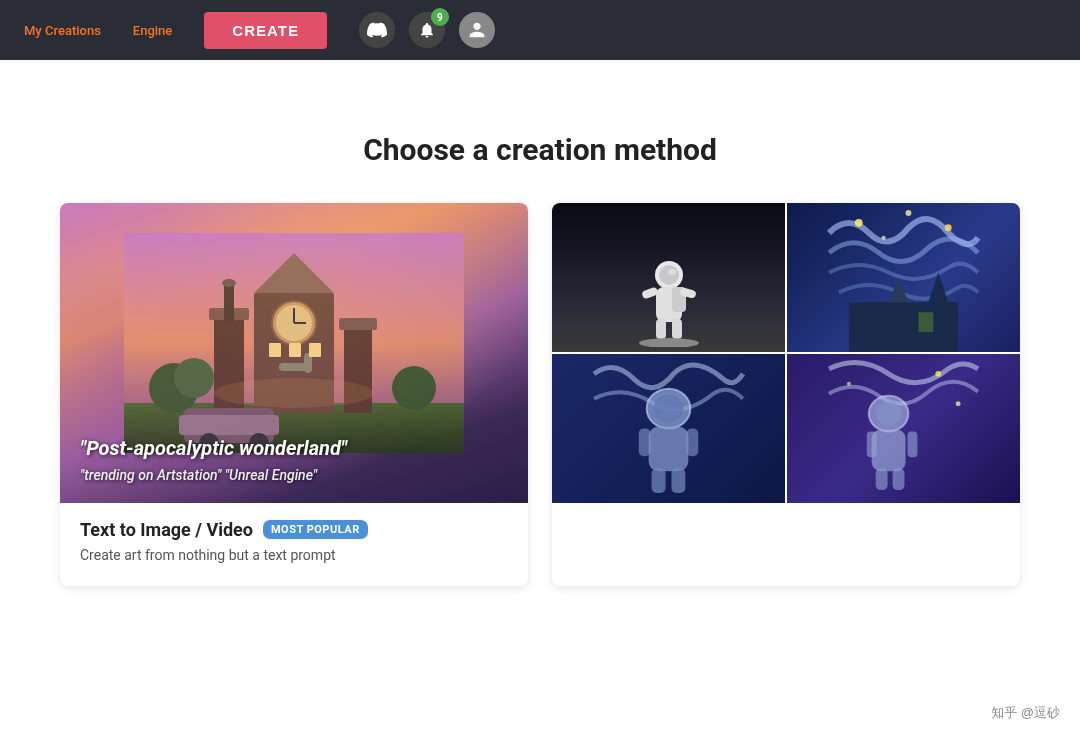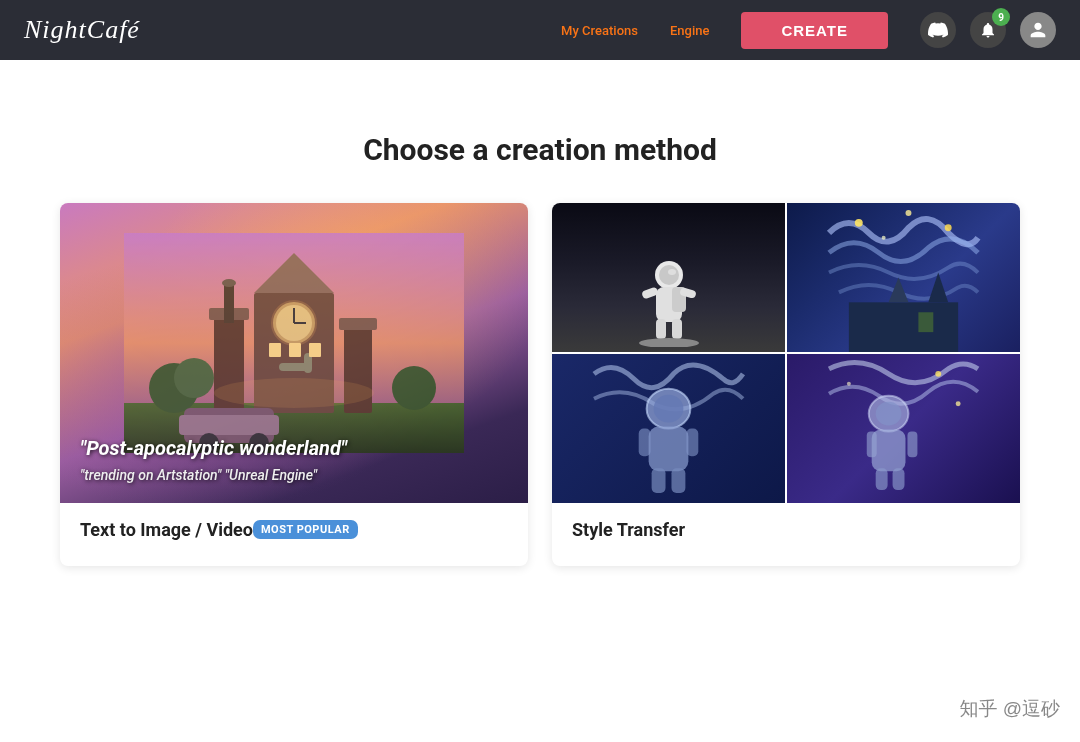--- a/index.html
+++ b/index.html
@@ -31,21 +31,21 @@
       color: #f97316;
       font-size: 13px;
       cursor: pointer;
       text-decoration: none;
       font-weight: 500;
     }
     .create-btn {
       background: #e05068;
       color: #fff;
       border: none;
-      padding: 10px 40px;
+      padding: 10px 28px;
       font-size: 15px;
       font-weight: 700;
       letter-spacing: 1px;
       cursor: pointer;
       border-radius: 4px;
       text-align: right;
     }
     .header-icons {
       display: flex;
       align-items: center;
@@ -175,20 +175,21 @@
       height: 100%;
       gap: 2px;
     }
 
     .card-info {
       padding: 16px 20px 20px;
     }
     .card-title-row {
       display: flex;
       align-items: center;
+      gap: 10px;
       margin-bottom: 6px;
     }
     .card-title {
       font-size: 18px;
       font-weight: 700;
       color: #222;
     }
     .badge-popular {
       background: #4a90d9;
       color: #fff;
@@ -204,29 +205,28 @@
       font-size: 14px;
       line-height: 1.4;
     }
 
     
     .watermark {
       position: fixed;
       bottom: 20px;
       right: 20px;
       color: #888;
-      font-size: 19px;
+      font-size: 13px;
       font-family: sans-serif;
     }
   </style>
 </head>
 <body>
 
 <header>
-  <div class="logo">NightCafé</div>
   <nav>
     <a class="nav-link">My Creations</a>
     <a class="nav-link">Engine</a>
     <button class="create-btn">CREATE</button>
     <div class="header-icons">
 
       <div class="icon-circle">
         <svg width="20" height="20" viewBox="0 0 24 24" fill="white">
           <path d="M20.317 4.37a19.791 19.791 0 0 0-4.885-1.515.074.074 0 0 0-.079.037c-.21.375-.444.864-.608 1.25a18.27 18.27 0 0 0-5.487 0 12.64 12.64 0 0 0-.617-1.25.077.077 0 0 0-.079-.037A19.736 19.736 0 0 0 3.677 4.37a.07.07 0 0 0-.032.027C.533 9.046-.32 13.58.099 18.057a.082.082 0 0 0 .031.057 19.9 19.9 0 0 0 5.993 3.03.078.078 0 0 0 .084-.028c.462-.63.874-1.295 1.226-1.994a.076.076 0 0 0-.041-.106 13.107 13.107 0 0 1-1.872-.892.077.077 0 0 1-.008-.128 10.2 10.2 0 0 0 .372-.292.074.074 0 0 1 .077-.01c3.928 1.793 8.18 1.793 12.062 0a.074.074 0 0 1 .078.01c.12.098.246.198.373.292a.077.077 0 0 1-.006.127 12.299 12.299 0 0 1-1.873.892.077.077 0 0 0-.041.107c.36.698.772 1.362 1.225 1.993a.076.076 0 0 0 .084.028 19.839 19.839 0 0 0 6.002-3.03.077.077 0 0 0 .032-.054c.5-5.177-.838-9.674-3.549-13.66a.061.061 0 0 0-.031-.03z"></path>
         </svg>
@@ -312,20 +312,21 @@
         <div class="overlay-text">
           <div class="overlay-quote">"Post-apocalyptic wonderland"</div>
           <div class="overlay-tags">"trending on Artstation" "Unreal Engine"</div>
         </div>
       </div>
       <div class="card-info">
         <div class="card-title-row">
           <span class="card-title">Text to Image / Video</span>
           <span class="badge-popular">MOST POPULAR</span>
         </div>
+        <p class="card-desc">Create art from nothing but a text prompt</p>
       </div>
     </div>
 
     <div class="card">
       <div class="card-image">
         <div class="style-grid">
 
           <div style="background:linear-gradient(180deg,#0a0a14 0%,#1a1a28 40%,#2a2a38 70%,#3a3a3a 100%);position:relative;overflow:hidden;">
             <svg style="position:absolute;bottom:5px;left:50%;transform:translateX(-50%)" width="70" height="90" viewBox="0 0 70 90">
 
@@ -398,22 +399,19 @@
               <rect x="64" y="115" width="12" height="22" fill="rgba(140,155,205,0.65)" rx="5"></rect>
 
               <circle cx="110" cy="20" r="3" fill="rgba(255,230,100,0.8)"></circle>
               <circle cx="130" cy="50" r="2.5" fill="rgba(255,240,150,0.75)"></circle>
               <circle cx="20" cy="30" r="2" fill="rgba(255,250,200,0.6)"></circle>
             </svg>
           </div>
         </div>
       </div>
       <div class="card-info">
-        <div class="card-title-row">
-          <span class="card-title">Style Transfer</span>
-        </div>
       </div>
     </div>
 
   </div>
 </main>
 
 <div class="watermark">知乎 @逗砂</div>
 
 </body></html>

